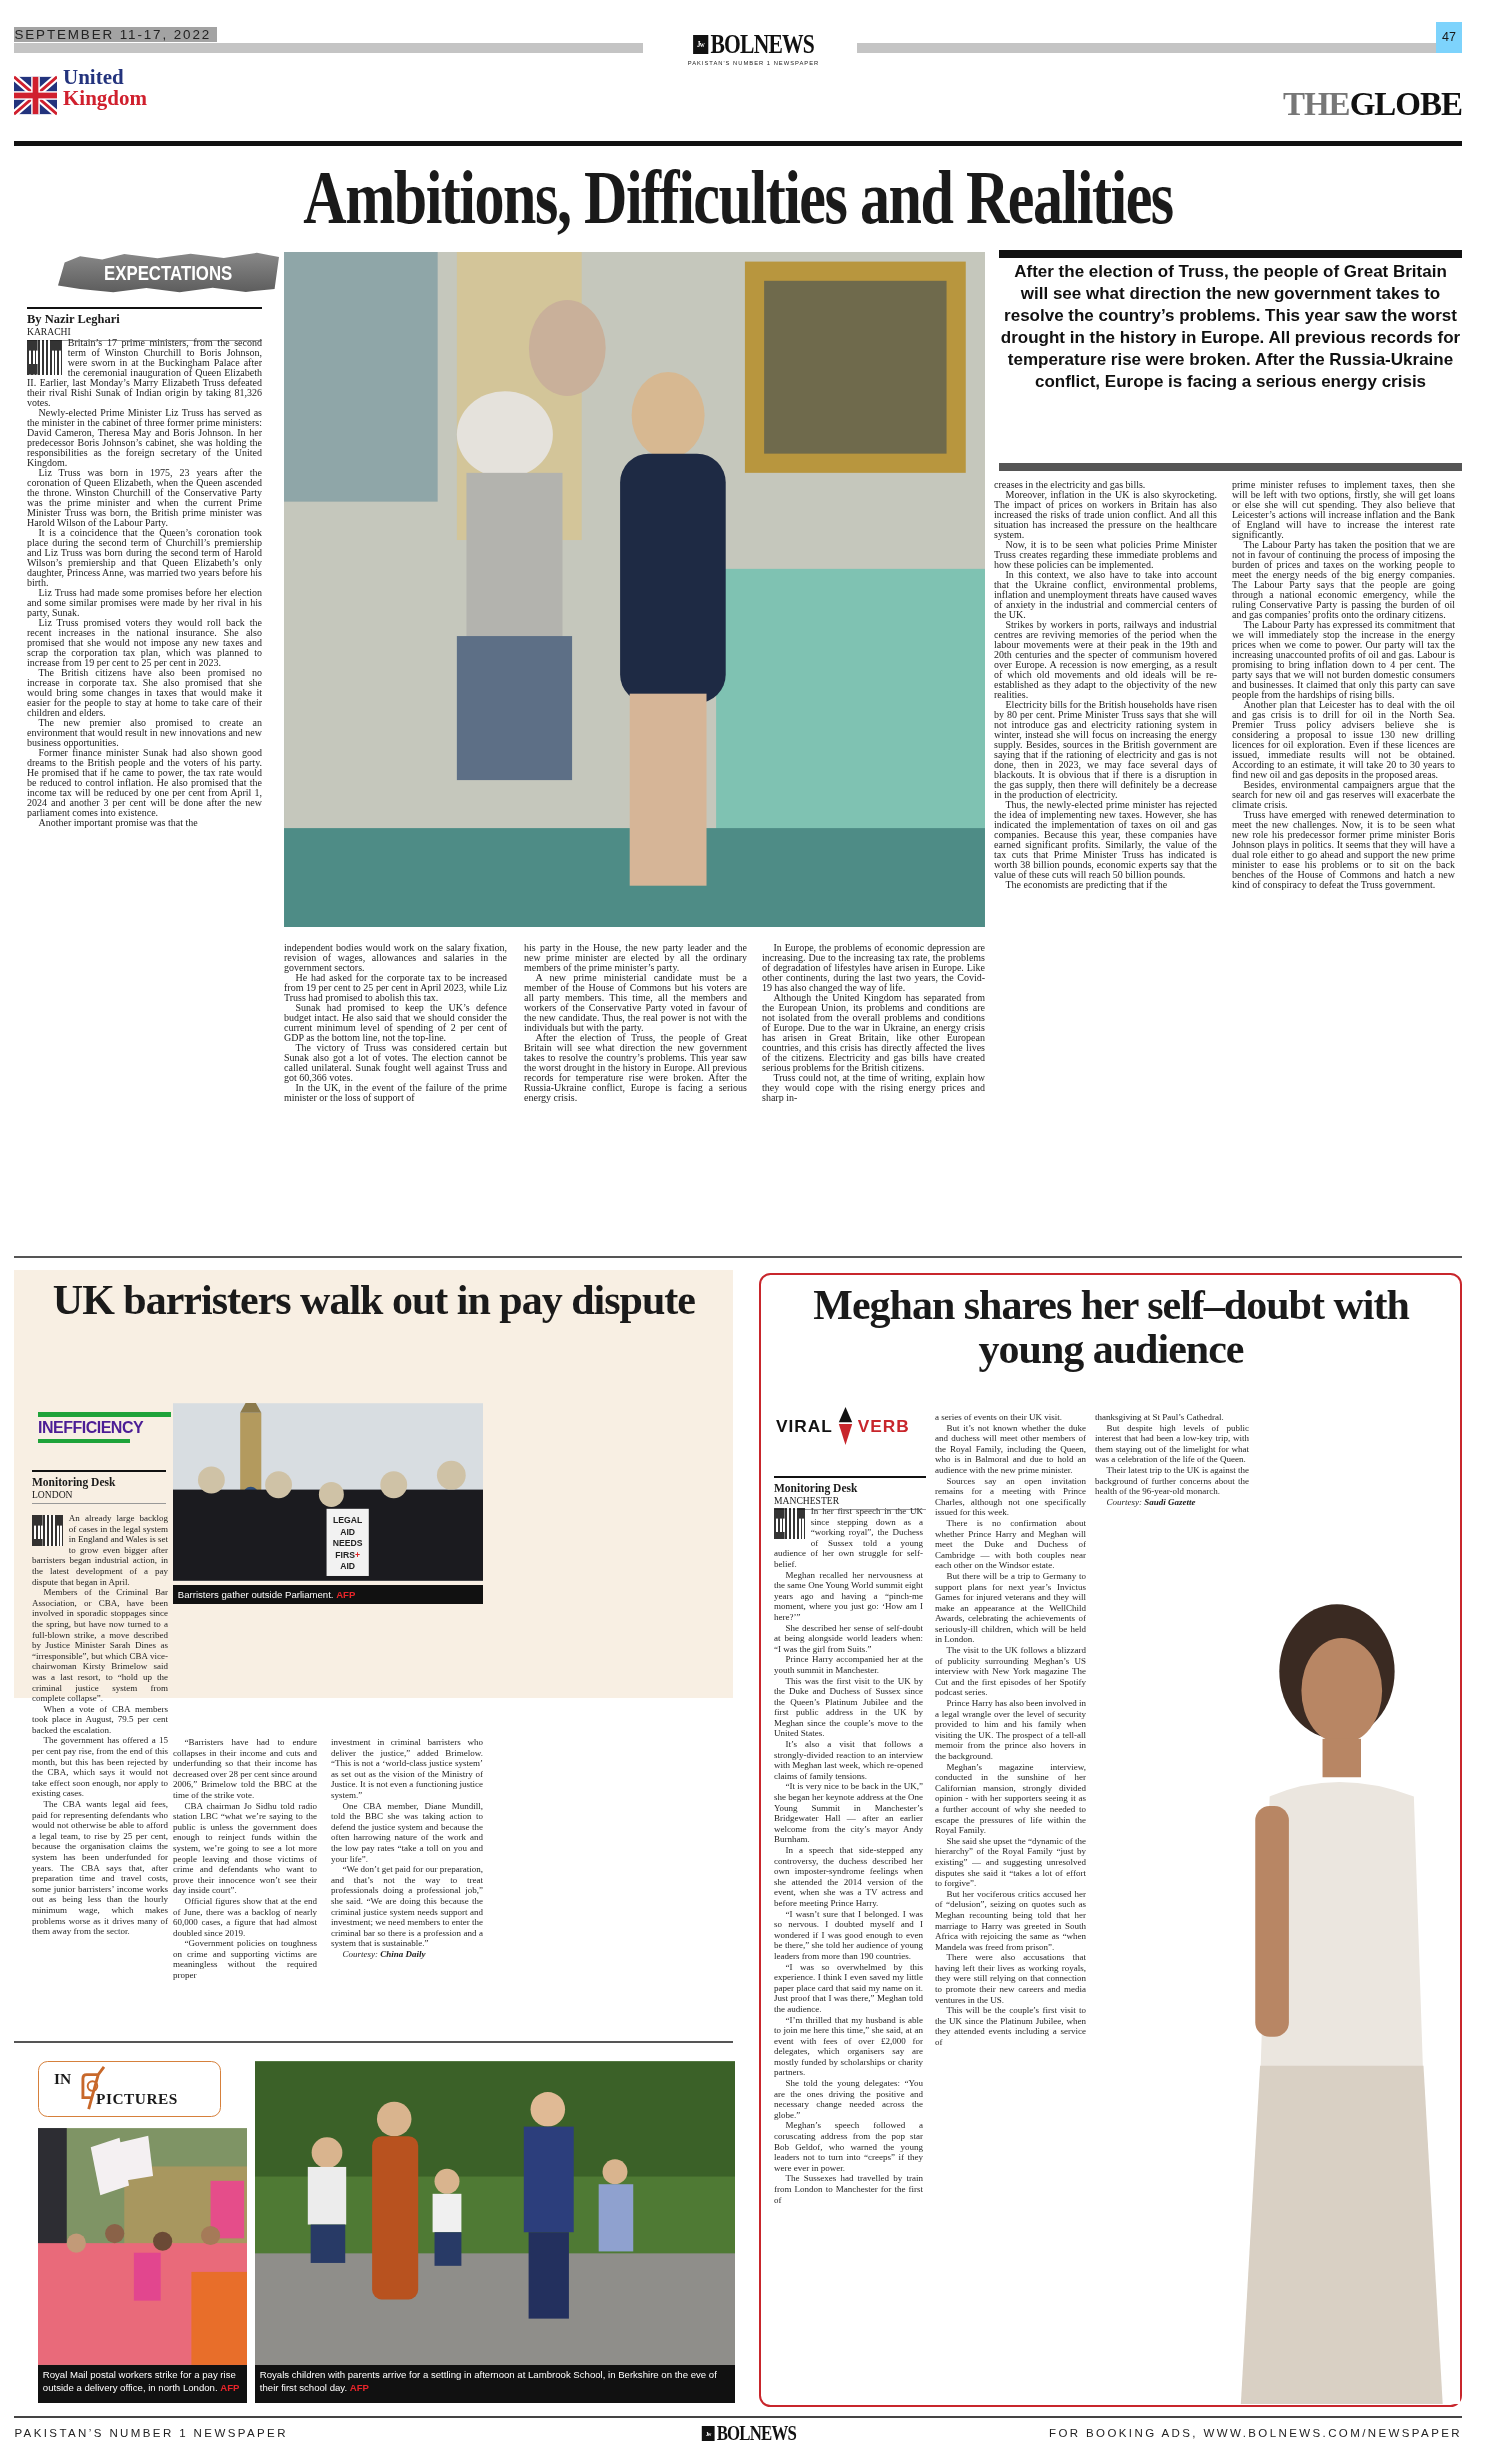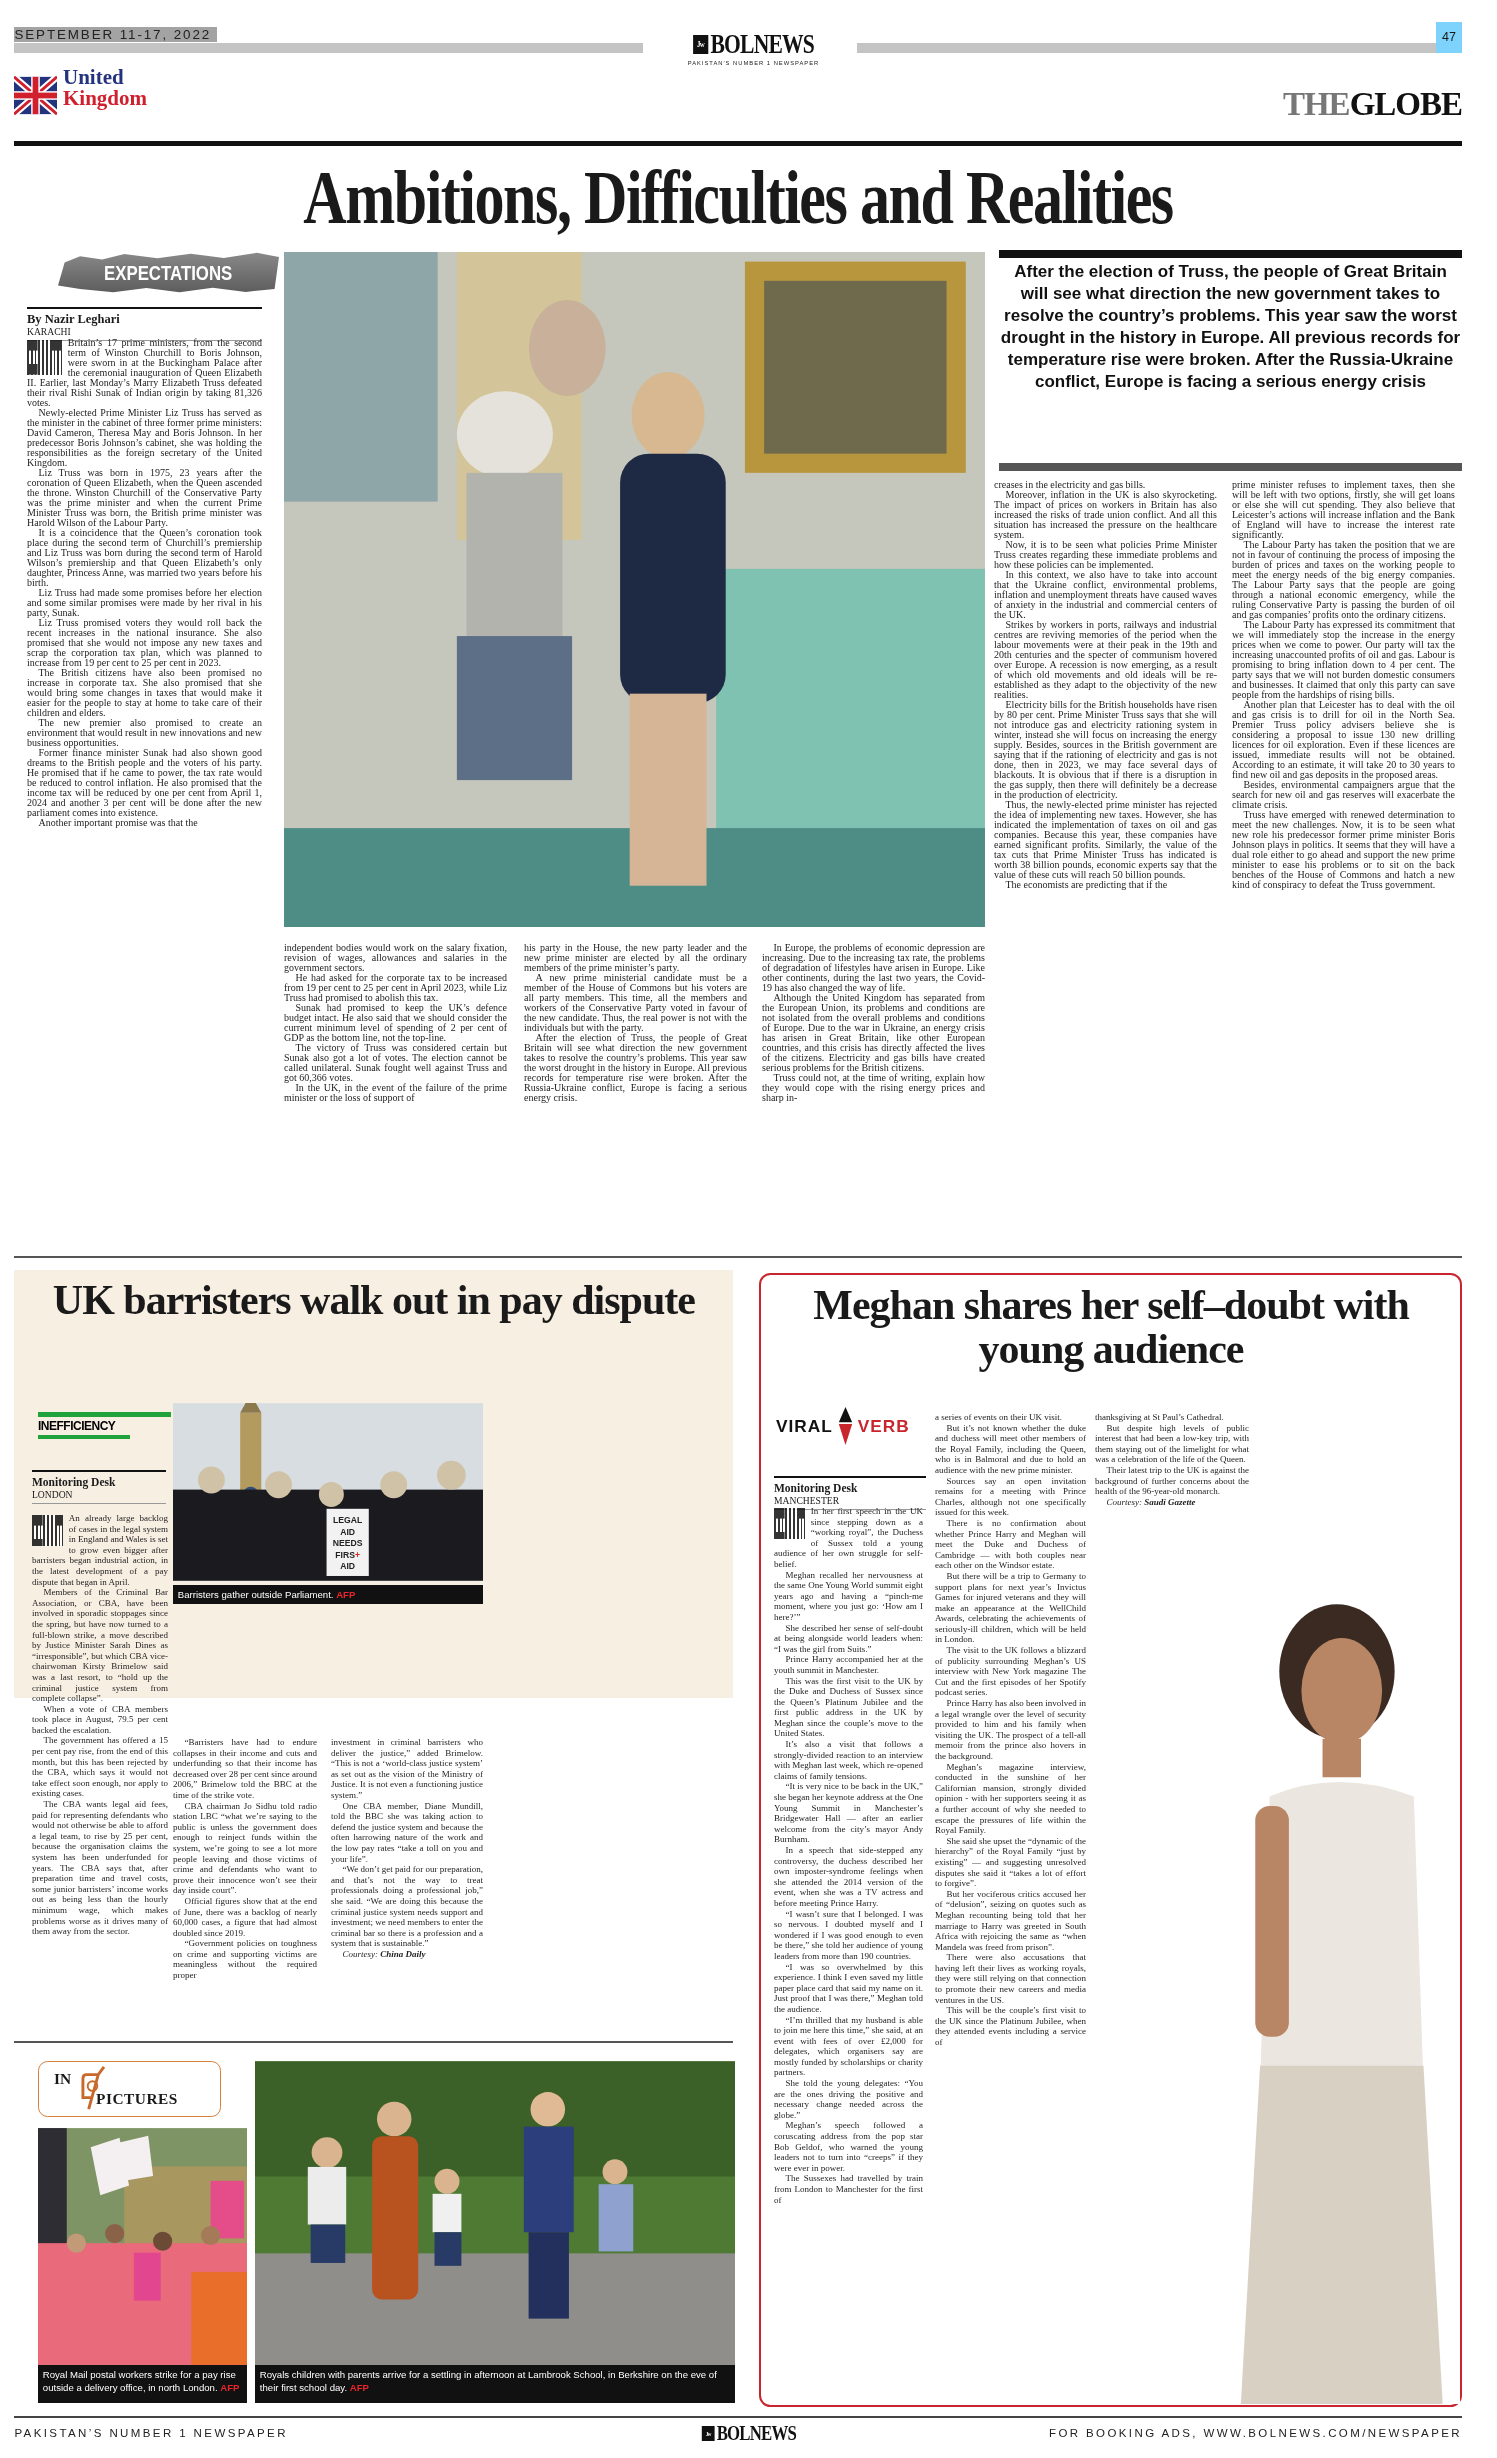--- a/index.html
+++ b/index.html
@@ -192,21 +192,21 @@
   <p>Truss have emerged with renewed determination to meet the new challenges. Now, it is to be seen what new role his predecessor former prime minister Boris Johnson plays in politics. It seems that they will have a dual role either to go ahead and support the new prime minister to ease his problems or to sit on the back benches of the House of Commons and hatch a new kind of conspiracy to defeat the Truss government.</p>
 </div>
 
 <div class="abs rule-mid"></div>
 
 <div class="abs barr-box"></div>
 <div class="abs barr-head">UK barristers walk out in pay dispute</div>
 
 <div class="abs" style="left:38px;top:1412px;width:134px;">
   <div style="height:4.8px;background:#1fa33a;width:133px;"></div>
-  <div style="font-family:'Liberation Sans',sans-serif;font-weight:bold;font-size:12px;letter-spacing:-0.5px;color:#000000;padding:1.9px 0;">INEFFICIENCY</div>
+  <div style="font-family:'Liberation Sans',sans-serif;font-weight:bold;font-size:16px;letter-spacing:-0.5px;color:#4c1d95;padding:1.9px 0;">INEFFICIENCY</div>
   <div style="height:4.8px;background:#1fa33a;width:92px;"></div>
 </div>
 
 <div class="abs" style="left:32px;top:1470px;width:134px;">
   <div class="byline-rule"></div>
   <div class="byline" style="margin-top:2.9px;font-size:11.5px;">Monitoring Desk</div>
   <div class="byloc">LONDON</div>
 </div>
 
 <div class="abs" style="left:173px;top:1403px;width:310px;height:197px;">

